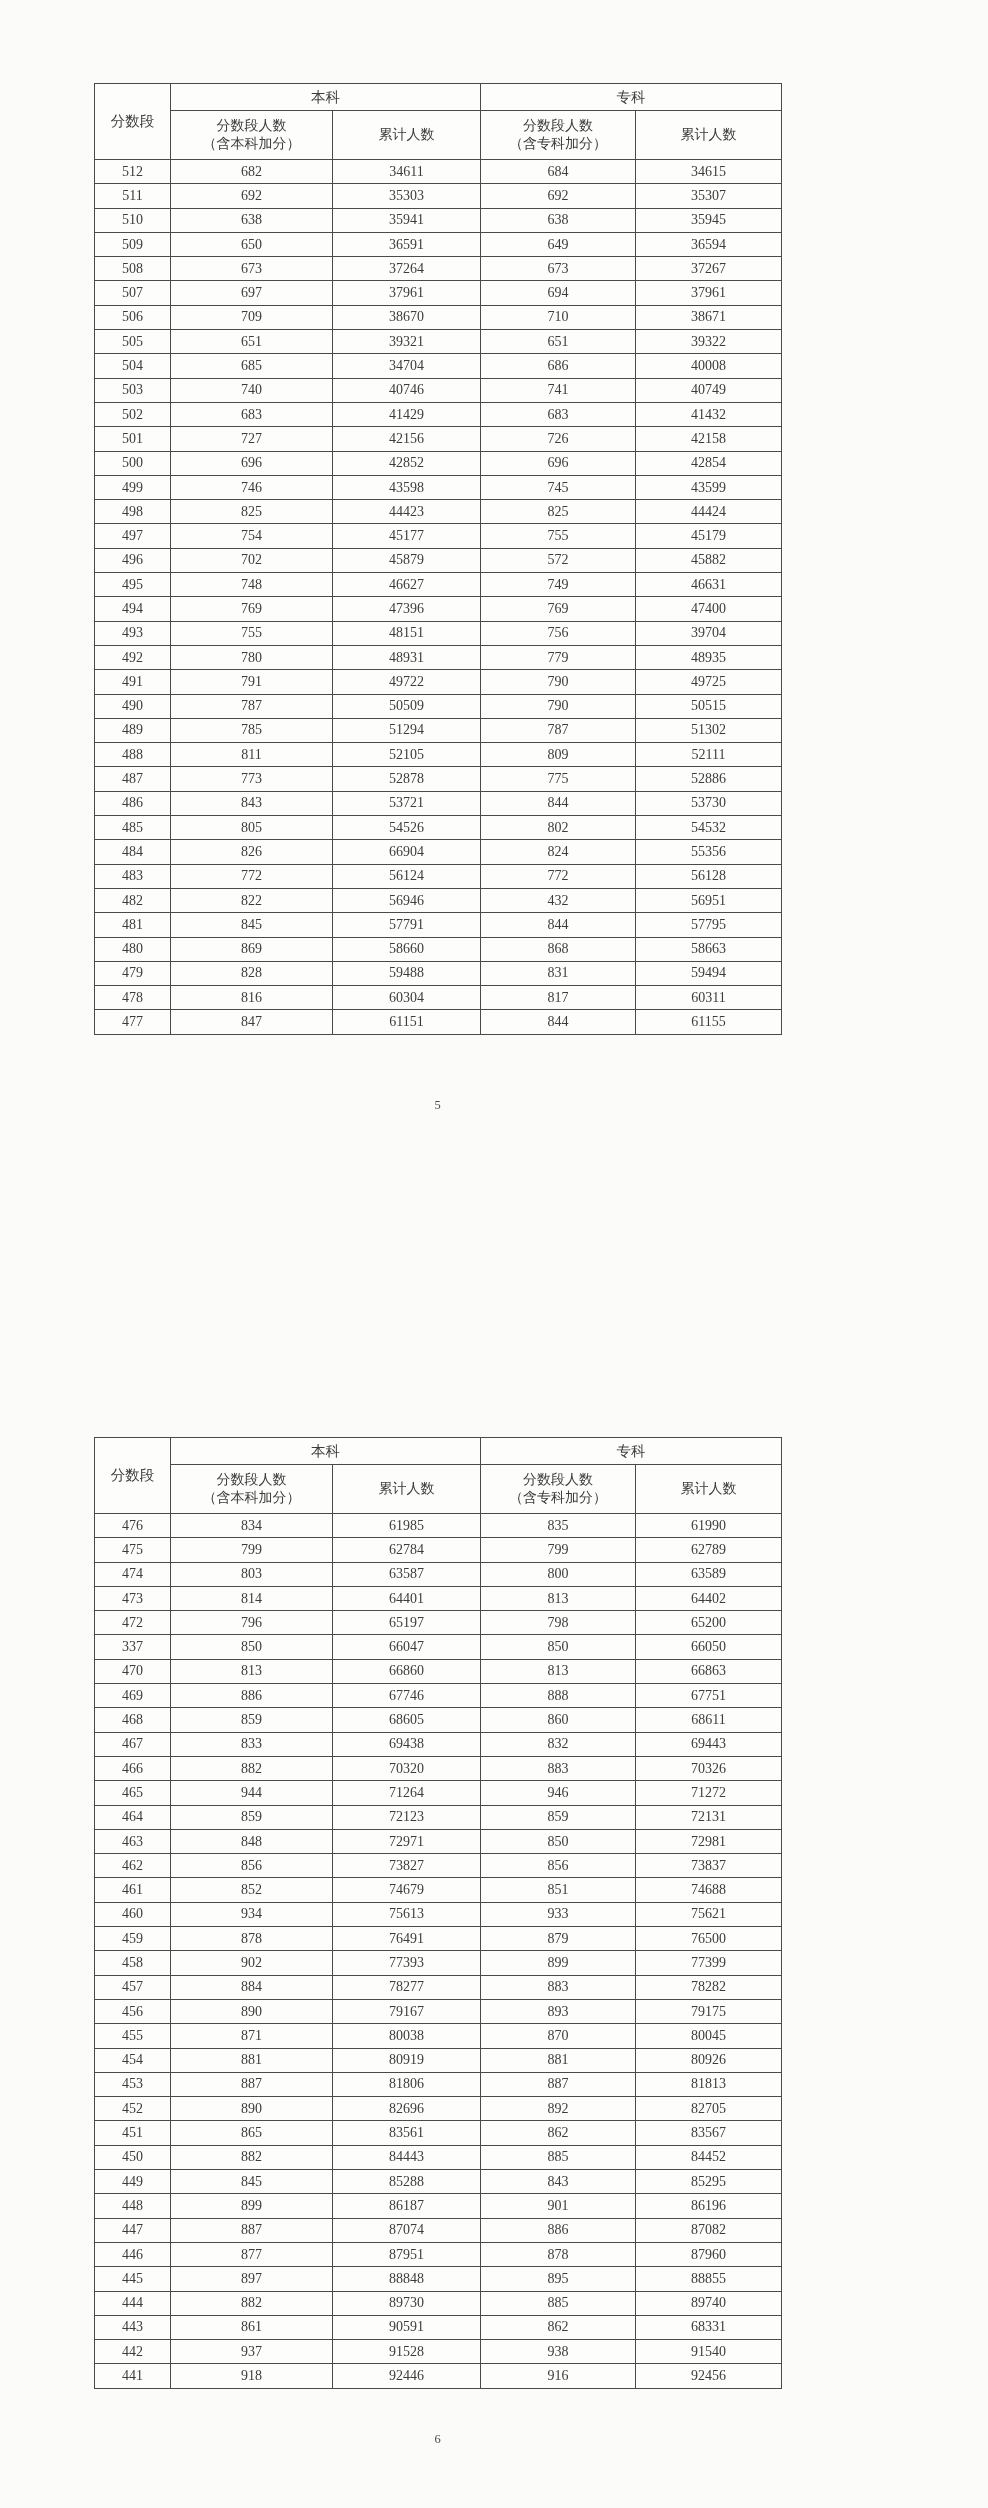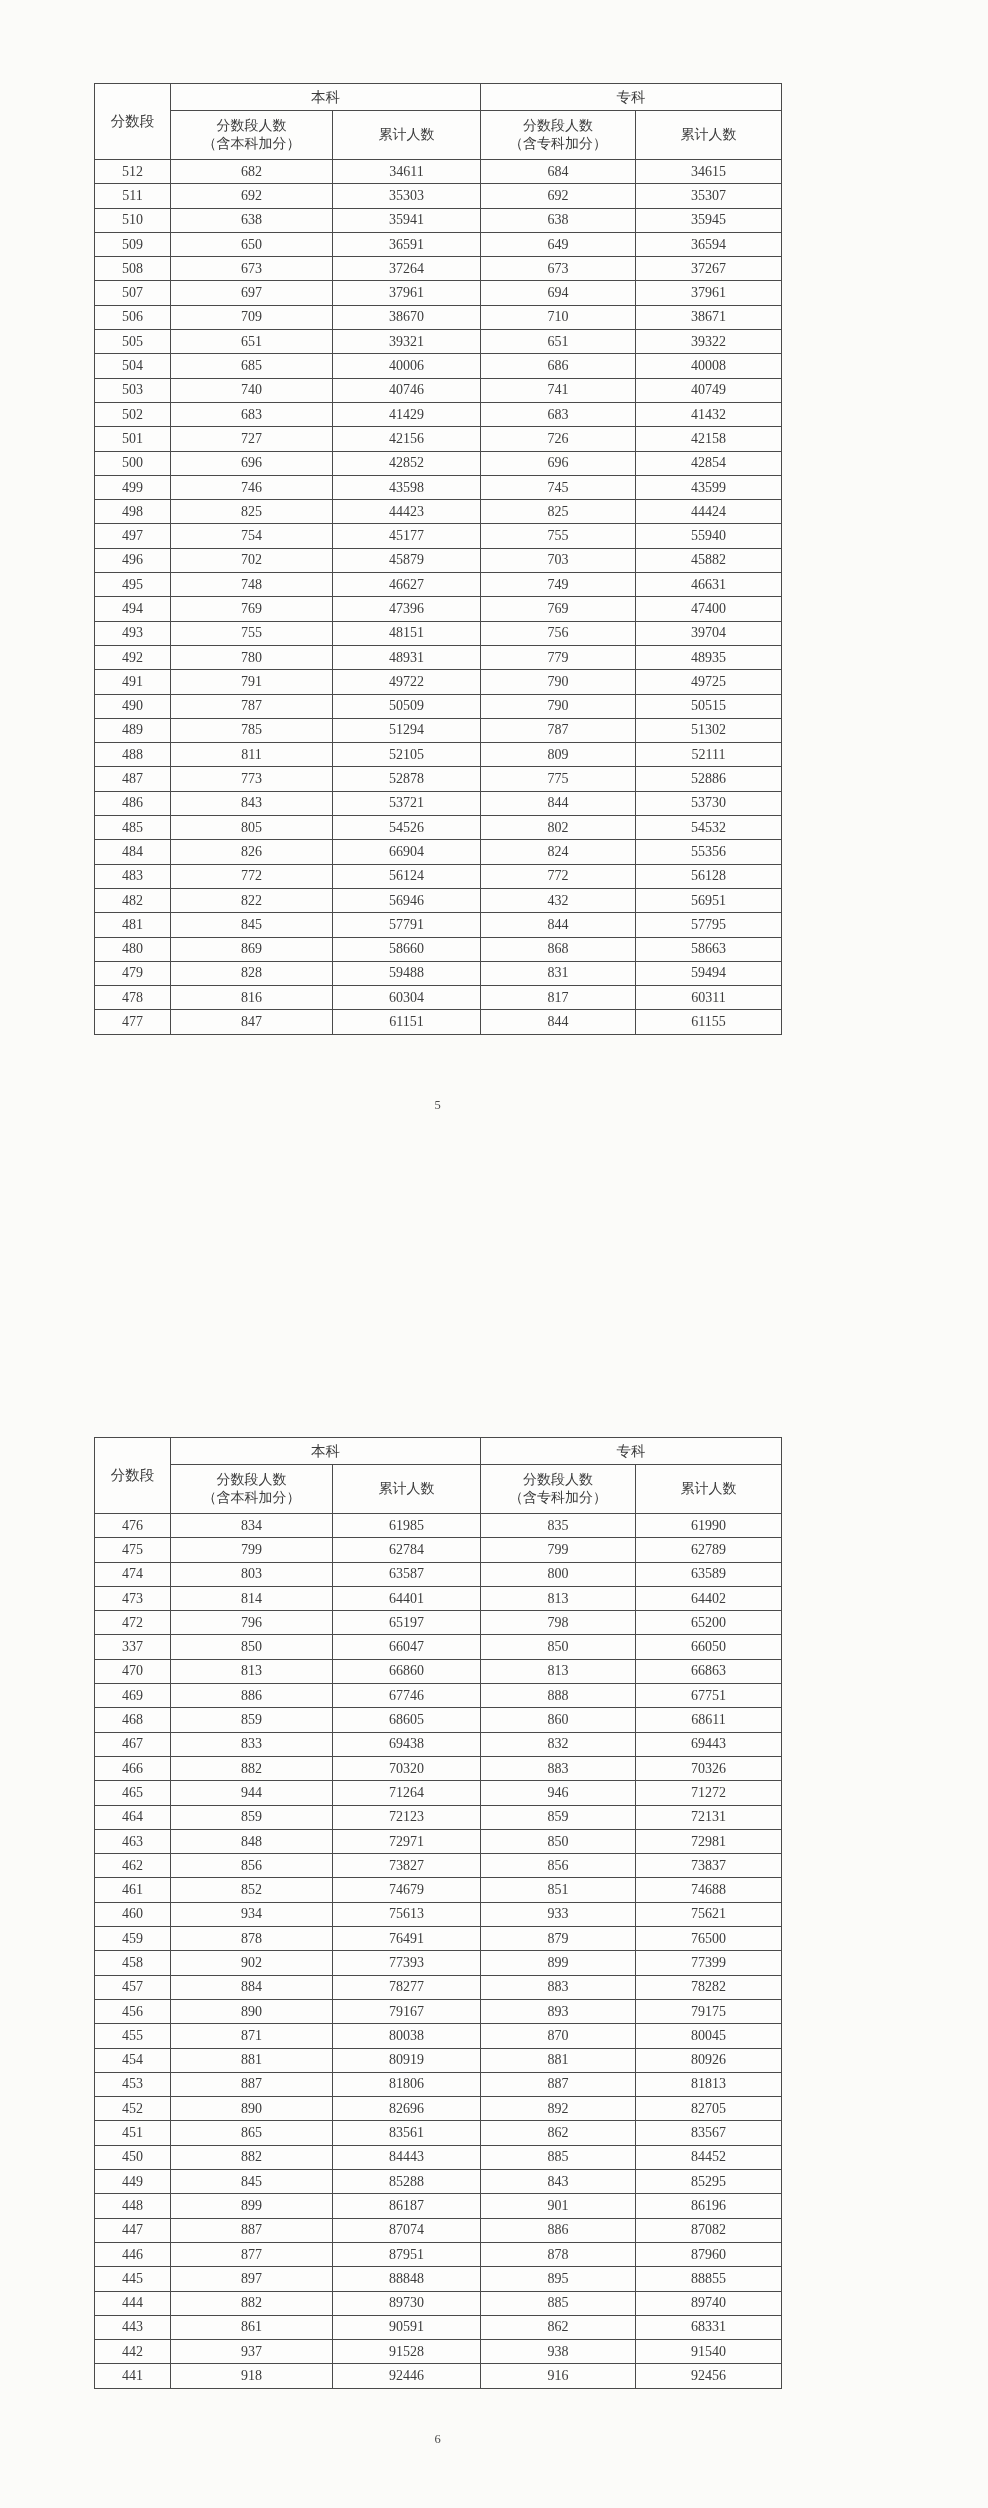--- a/index.html
+++ b/index.html
@@ -122,21 +122,21 @@
         <tr>
           <td>505</td>
           <td>651</td>
           <td>39321</td>
           <td>651</td>
           <td>39322</td>
         </tr>
         <tr>
           <td>504</td>
           <td>685</td>
-          <td>40006</td>
+          <td>34704</td>
           <td>686</td>
           <td>40008</td>
         </tr>
         <tr>
           <td>503</td>
           <td>740</td>
           <td>40746</td>
           <td>741</td>
           <td>40749</td>
         </tr>
@@ -173,27 +173,27 @@
           <td>825</td>
           <td>44423</td>
           <td>825</td>
           <td>44424</td>
         </tr>
         <tr>
           <td>497</td>
           <td>754</td>
           <td>45177</td>
           <td>755</td>
-          <td>55940</td>
+          <td>45179</td>
         </tr>
         <tr>
           <td>496</td>
           <td>702</td>
           <td>45879</td>
-          <td>703</td>
+          <td>572</td>
           <td>45882</td>
         </tr>
         <tr>
           <td>495</td>
           <td>748</td>
           <td>46627</td>
           <td>749</td>
           <td>46631</td>
         </tr>
         <tr>

